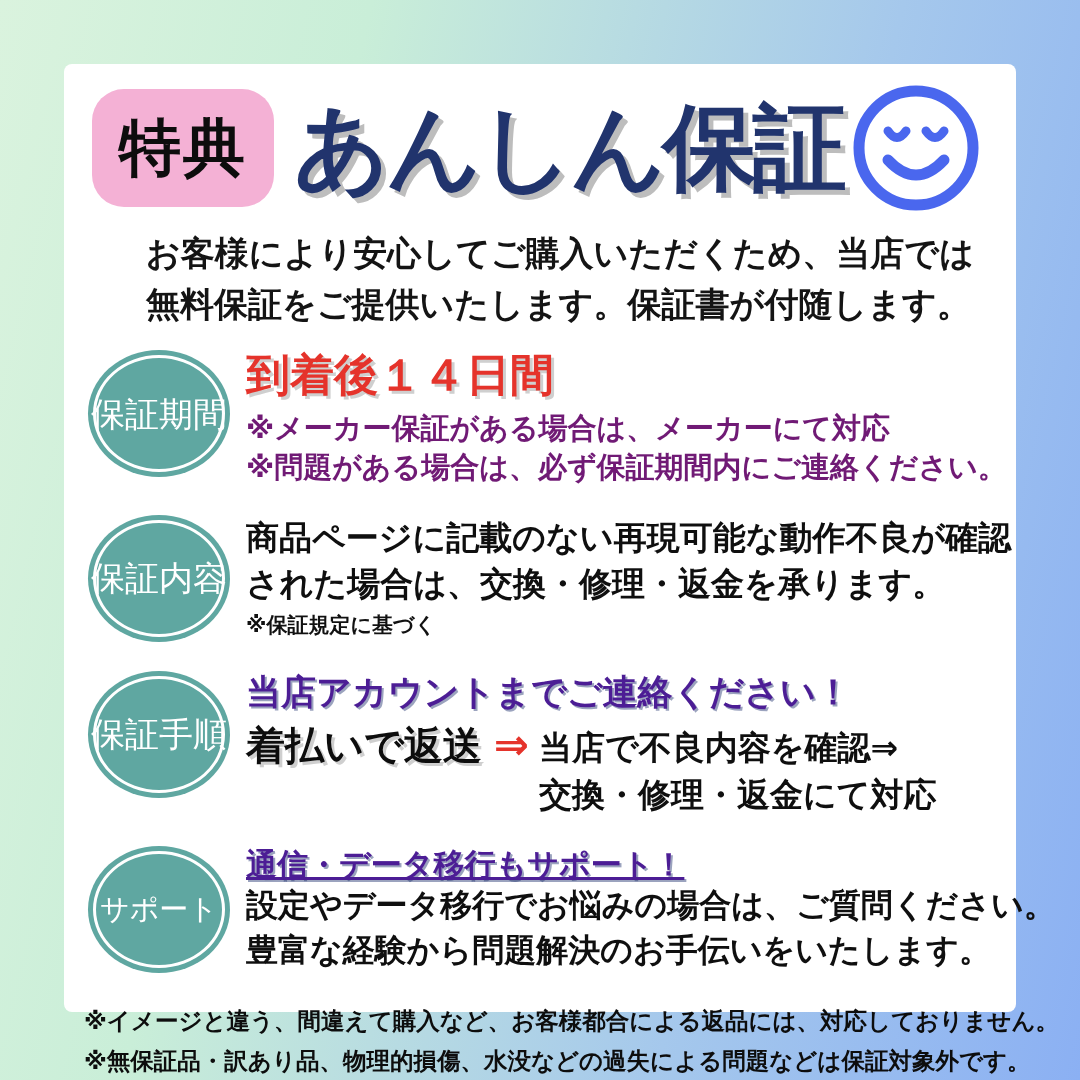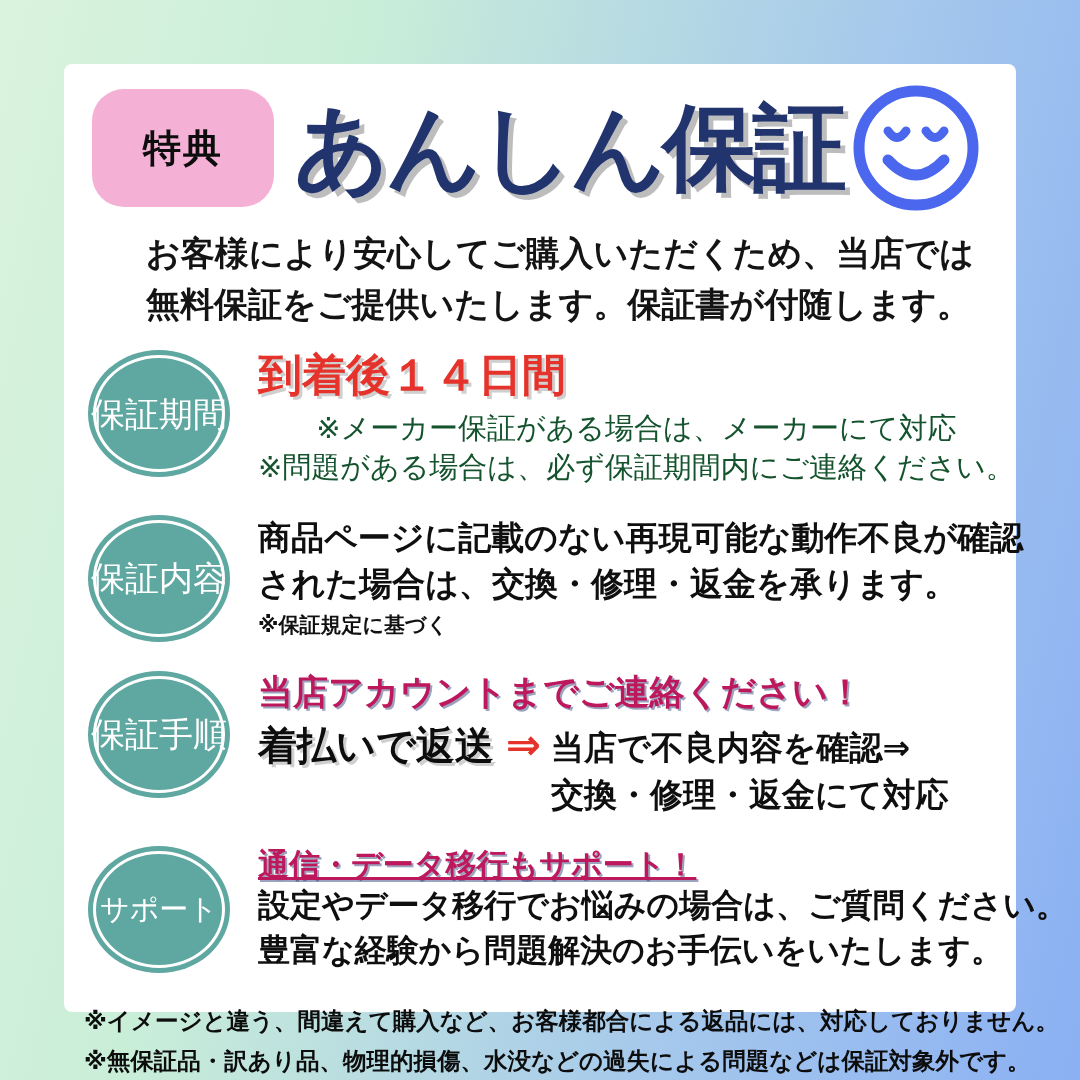--- a/index.html
+++ b/index.html
@@ -15,21 +15,21 @@
     background:#ffffff;border-radius:8px;
     box-sizing:border-box;
     padding:12px 18px 0 18px;
   }
   
   .header{display:flex;align-items:center;padding:2px 10px 0 10px;height:140px;}
   .badge{
     width:182px;height:118px;flex:none;
     background:#f4b1d5;border-radius:32px;
     display:flex;align-items:center;justify-content:center;
-    font-size:38px;font-weight:900;color:#0d0d0d;letter-spacing:2px;
+    font-size:62px;font-weight:900;color:#0d0d0d;letter-spacing:2px;
   }
   .title{
     margin-left:20px;
     font-size:94px;font-weight:900;color:#21346d;
     letter-spacing:-4px;white-space:nowrap;
     text-shadow:5px 5px 0 #bdbdbd;
     line-height:1;
   }
   .smiley{margin-left:auto;margin-right:6px;flex:none;display:block;}
   
@@ -47,31 +47,31 @@
     background:#5fa7a1;
   }
   .sec-circle .ring{
     position:absolute;left:5px;top:5px;right:5px;bottom:5px;
     border:3px solid #ffffff;border-radius:50%;
     display:flex;align-items:center;justify-content:center;
     color:#ffffff;text-align:center;
   }
   .sec-label{font-size:34px;font-weight:500;line-height:42px;white-space:nowrap;}
   .sec-label.small{font-size:29px;line-height:34px;}
-  .sec-body{margin-left:28px;padding-top:0;}
+  .sec-body{margin-left:16px;padding-top:0;}
   .headline-red{
     font-size:44px;font-weight:900;color:#e5332b;
     text-shadow:3px 3px 0 #cfcfcf;white-space:nowrap;line-height:1.15;
   }
   .headline-blue{
-    font-size:35px;font-weight:900;color:#be185d;
+    font-size:35px;font-weight:900;color:#4c1d95;
     text-shadow:2px 2px 0 rgba(34,52,110,0.45);white-space:nowrap;line-height:1.2;
   }
   .note{
-    font-size:29px;font-weight:400;color:#14532d;line-height:39px;white-space:nowrap;text-align:center;
+    font-size:29px;font-weight:700;color:#701a75;line-height:39px;white-space:nowrap;
   }
   .sec1-notes{margin-top:8px;}
   .body-line{
     font-size:33px;font-weight:800;color:#0f0f0f;line-height:46px;white-space:nowrap;
   }
   .note-small{font-size:21px;font-weight:700;color:#111;line-height:36px;white-space:nowrap;}
   .flow-row{display:flex;align-items:baseline;margin-top:10px;}
   .flow-big{
     font-size:39px;font-weight:900;color:#0d0d0d;
     text-shadow:3px 3px 0 #cfcfcf;white-space:nowrap;line-height:1.2;

